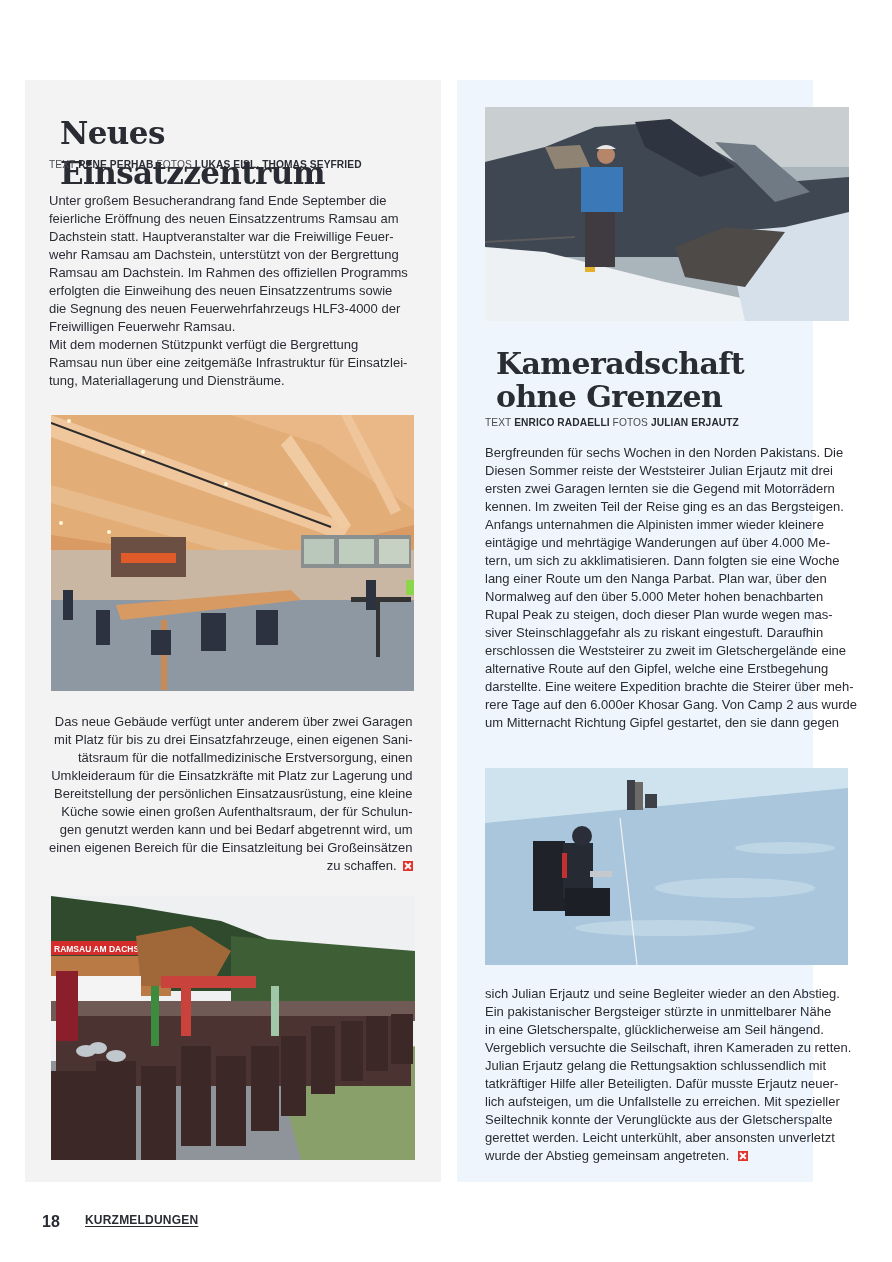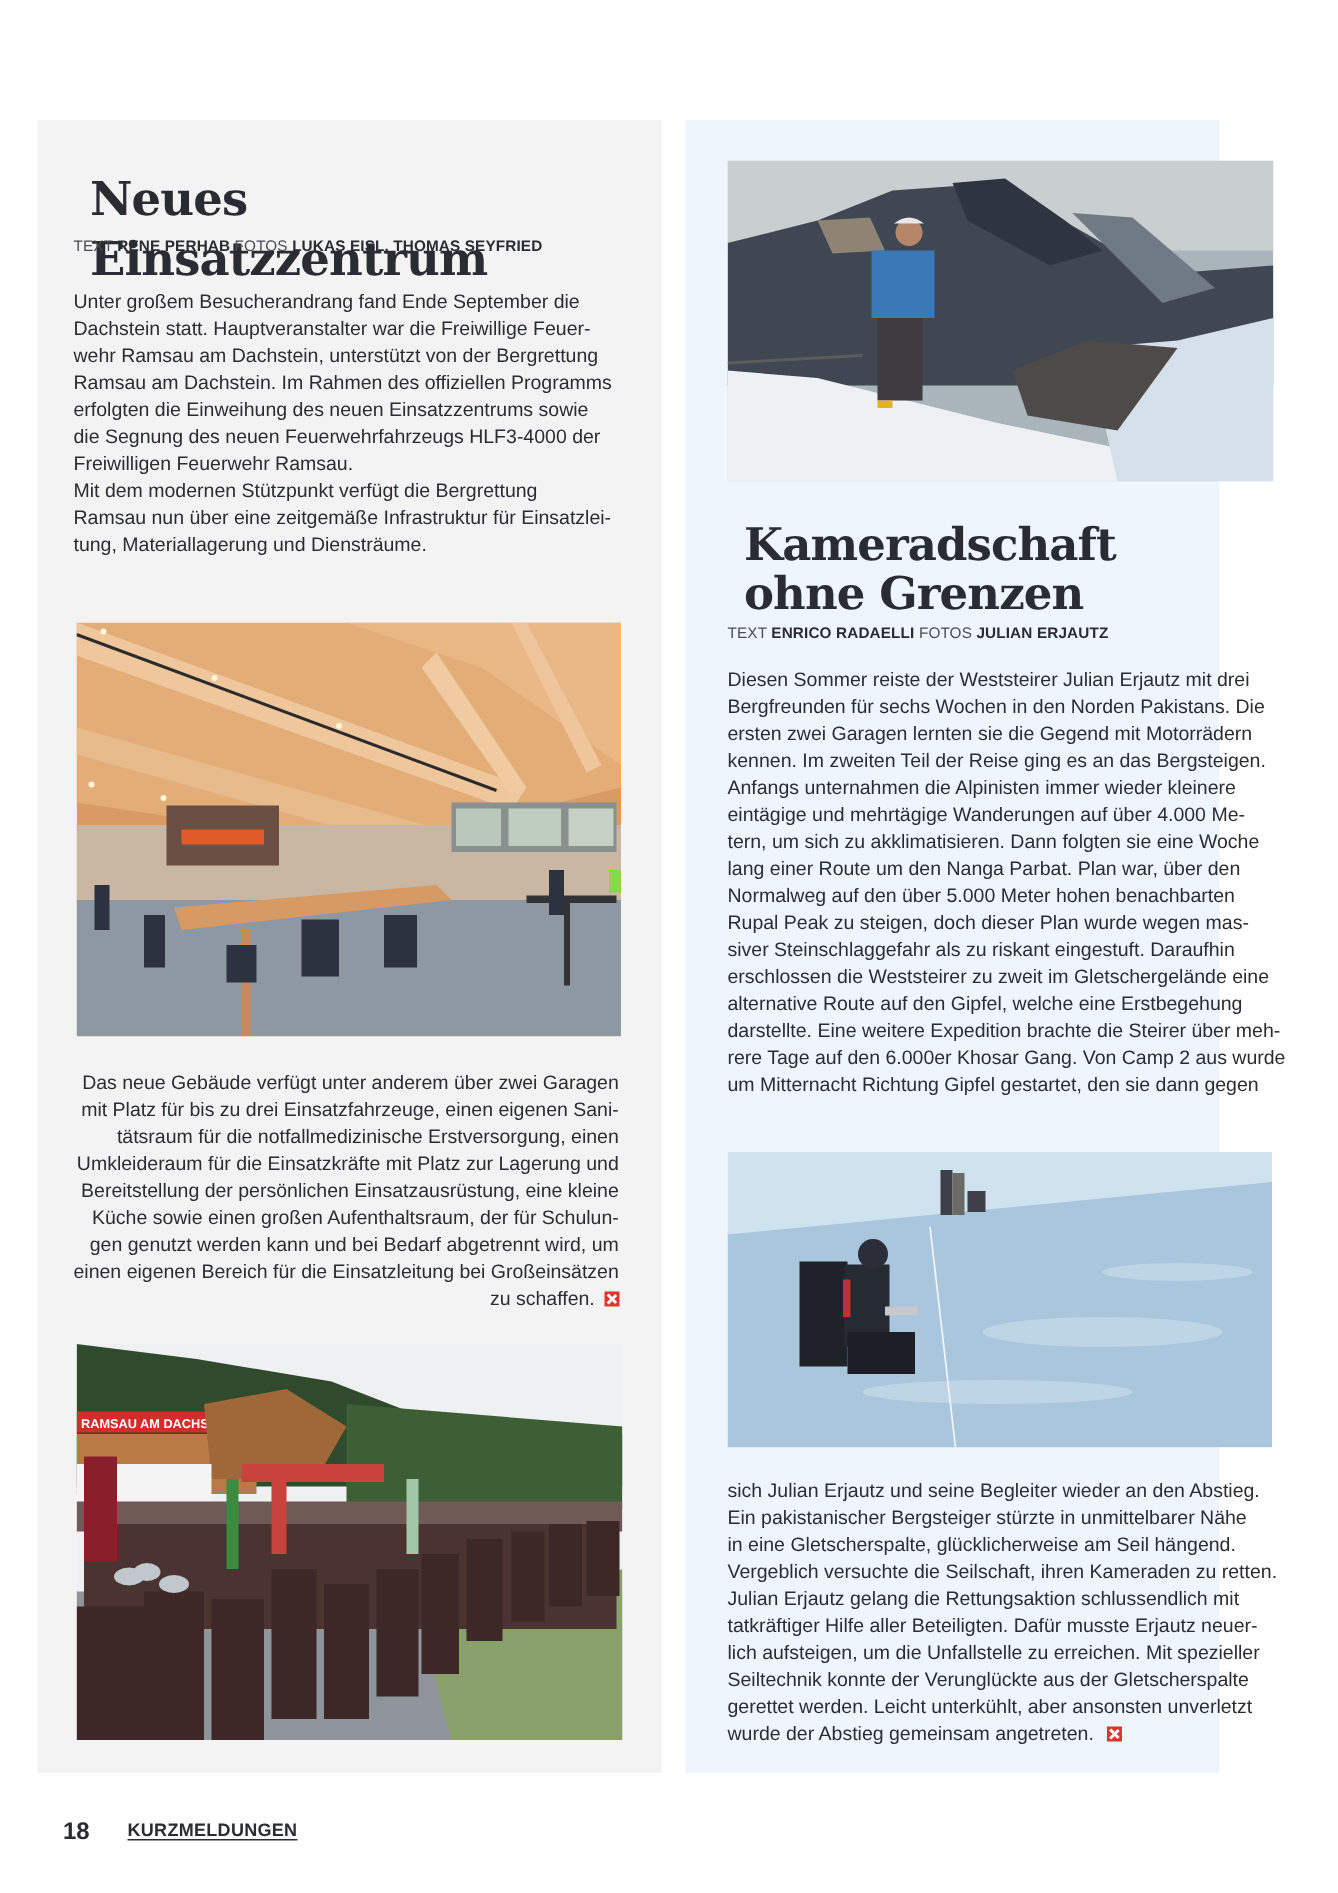--- a/index.html
+++ b/index.html
@@ -62,20 +62,21 @@
   <h1 class="headline h-left">Neues Einsatzzentrum</h1>
   <div class="byline by-left">
     <span>TEXT</span>
     <b>RENE PERHAB</b>
     <span>FOTOS</span>
     <b>LUKAS EISL, THOMAS SEYFRIED</b>
   </div>
 
   <p class="body-text t1">
     <span class="line">Unter großem Besucherandrang fand Ende September die</span>
+    <span class="line">feierliche Eröffnung des neuen Einsatzzentrums Ramsau am</span>
     <span class="line">Dachstein statt. Hauptveranstalter war die Freiwillige Feuer-</span>
     <span class="line">wehr Ramsau am Dachstein, unterstützt von der Bergrettung</span>
     <span class="line">Ramsau am Dachstein. Im Rahmen des offiziellen Programms</span>
     <span class="line">erfolgten die Einweihung des neuen Einsatzzentrums sowie</span>
     <span class="line">die Segnung des neuen Feuerwehrfahrzeugs HLF3-4000 der</span>
     <span class="line">Freiwilligen Feuerwehr Ramsau.</span>
     <span class="line">Mit dem modernen Stützpunkt verfügt die Bergrettung</span>
     <span class="line">Ramsau nun über eine zeitgemäße Infrastruktur für Einsatzlei-</span>
     <span class="line">tung, Materiallagerung und Diensträume.</span>
   </p>
@@ -204,22 +205,22 @@
     <span style="display:block">ohne Grenzen</span>
   </h2>
   <div class="byline by-right">
     <span>TEXT</span>
     <b>ENRICO RADAELLI</b>
     <span>FOTOS</span>
     <b>JULIAN ERJAUTZ</b>
   </div>
 
   <p class="body-text t3">
+    <span class="line">Bergfreunden für sechs Wochen in den Norden Pakistans. Die</span>
     <span class="line">Diesen Sommer reiste der Weststeirer Julian Erjautz mit drei</span>
-    <span class="line">Bergfreunden für sechs Wochen in den Norden Pakistans. Die</span>
     <span class="line">ersten zwei Garagen lernten sie die Gegend mit Motorrädern</span>
     <span class="line">kennen. Im zweiten Teil der Reise ging es an das Bergsteigen.</span>
     <span class="line">Anfangs unternahmen die Alpinisten immer wieder kleinere</span>
     <span class="line">eintägige und mehrtägige Wanderungen auf über 4.000 Me-</span>
     <span class="line">tern, um sich zu akklimatisieren. Dann folgten sie eine Woche</span>
     <span class="line">lang einer Route um den Nanga Parbat. Plan war, über den</span>
     <span class="line">Normalweg auf den über 5.000 Meter hohen benachbarten</span>
     <span class="line">Rupal Peak zu steigen, doch dieser Plan wurde wegen mas-</span>
     <span class="line">siver Steinschlaggefahr als zu riskant eingestuft. Daraufhin</span>
     <span class="line">erschlossen die Weststeirer zu zweit im Gletschergelände eine</span>

